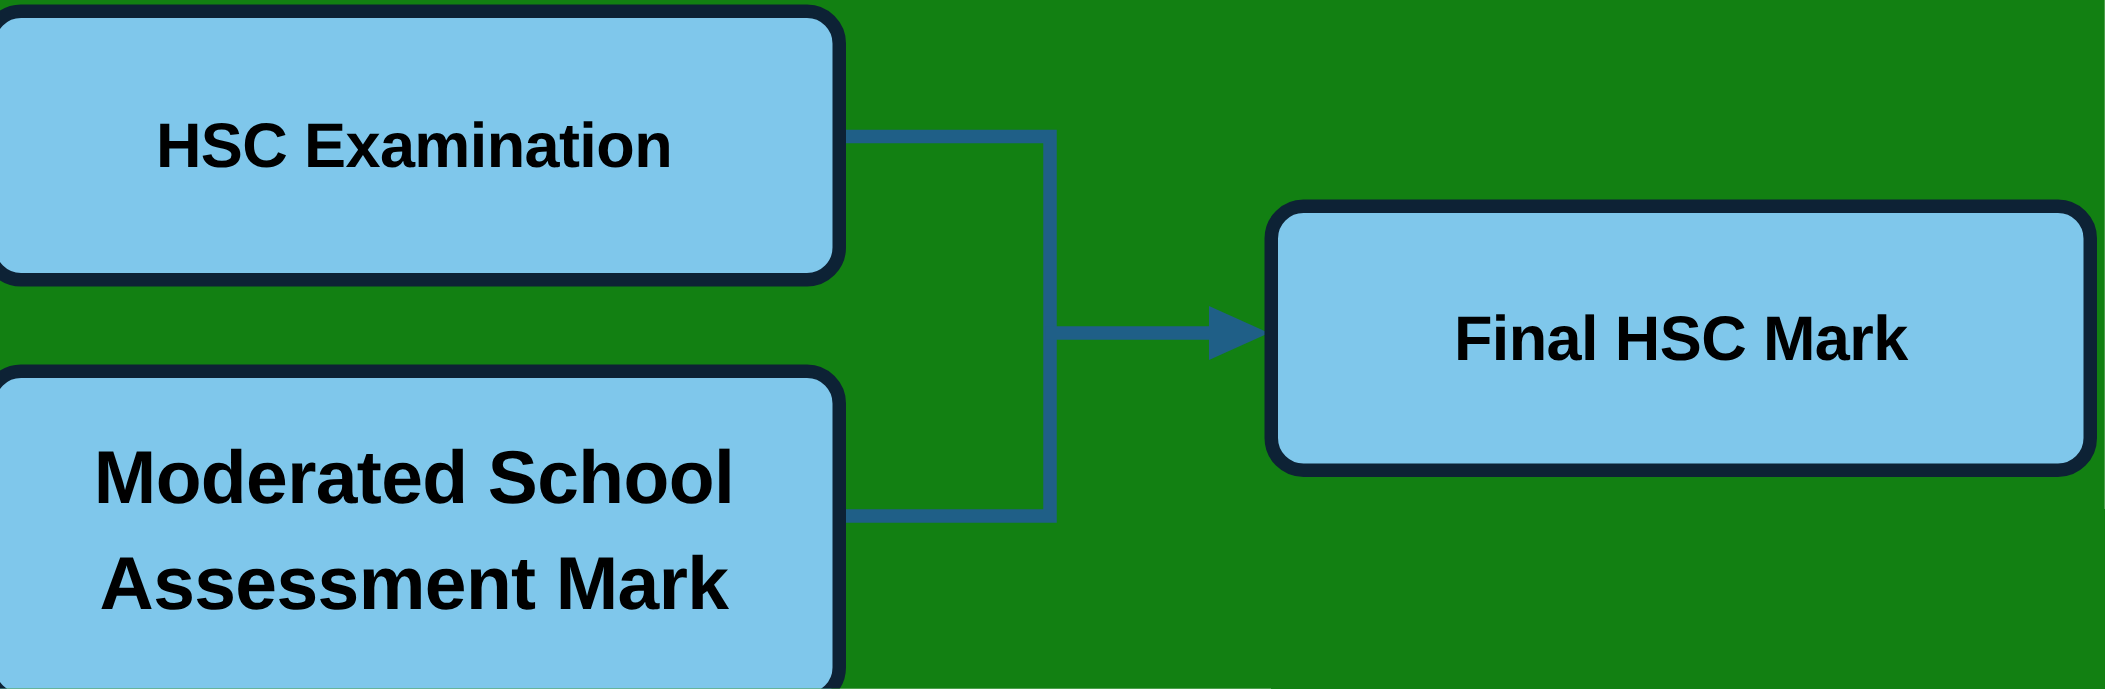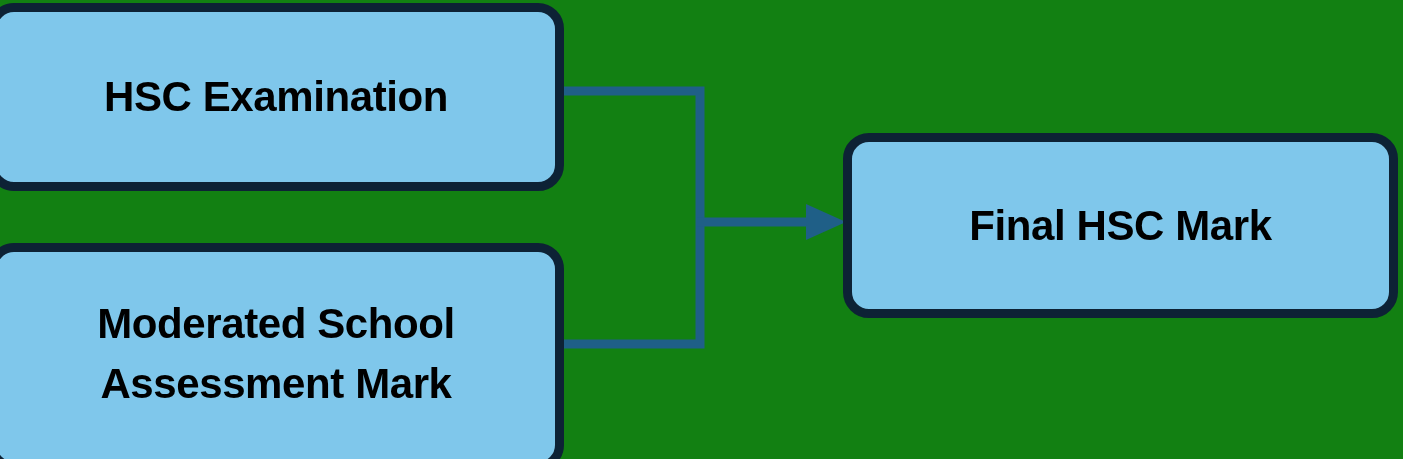--- a/index.html
+++ b/index.html
@@ -47,21 +47,21 @@
   #node-hsc-examination .node-label {
     font-size: 42px;
   }
   #node-moderated-school-assessment-mark {
     left: -12px;
     top: 243px;
     width: 576px;
     height: 228px;
   }
   #node-moderated-school-assessment-mark .node-label {
-    font-size: 42px;
+    font-size: 50px;
     padding-bottom: 6px;
   }
   #node-final-hsc-mark {
     left: 843px;
     top: 133px;
     width: 555px;
     height: 185px;
   }
   #node-final-hsc-mark .node-label {
     font-size: 42px;

